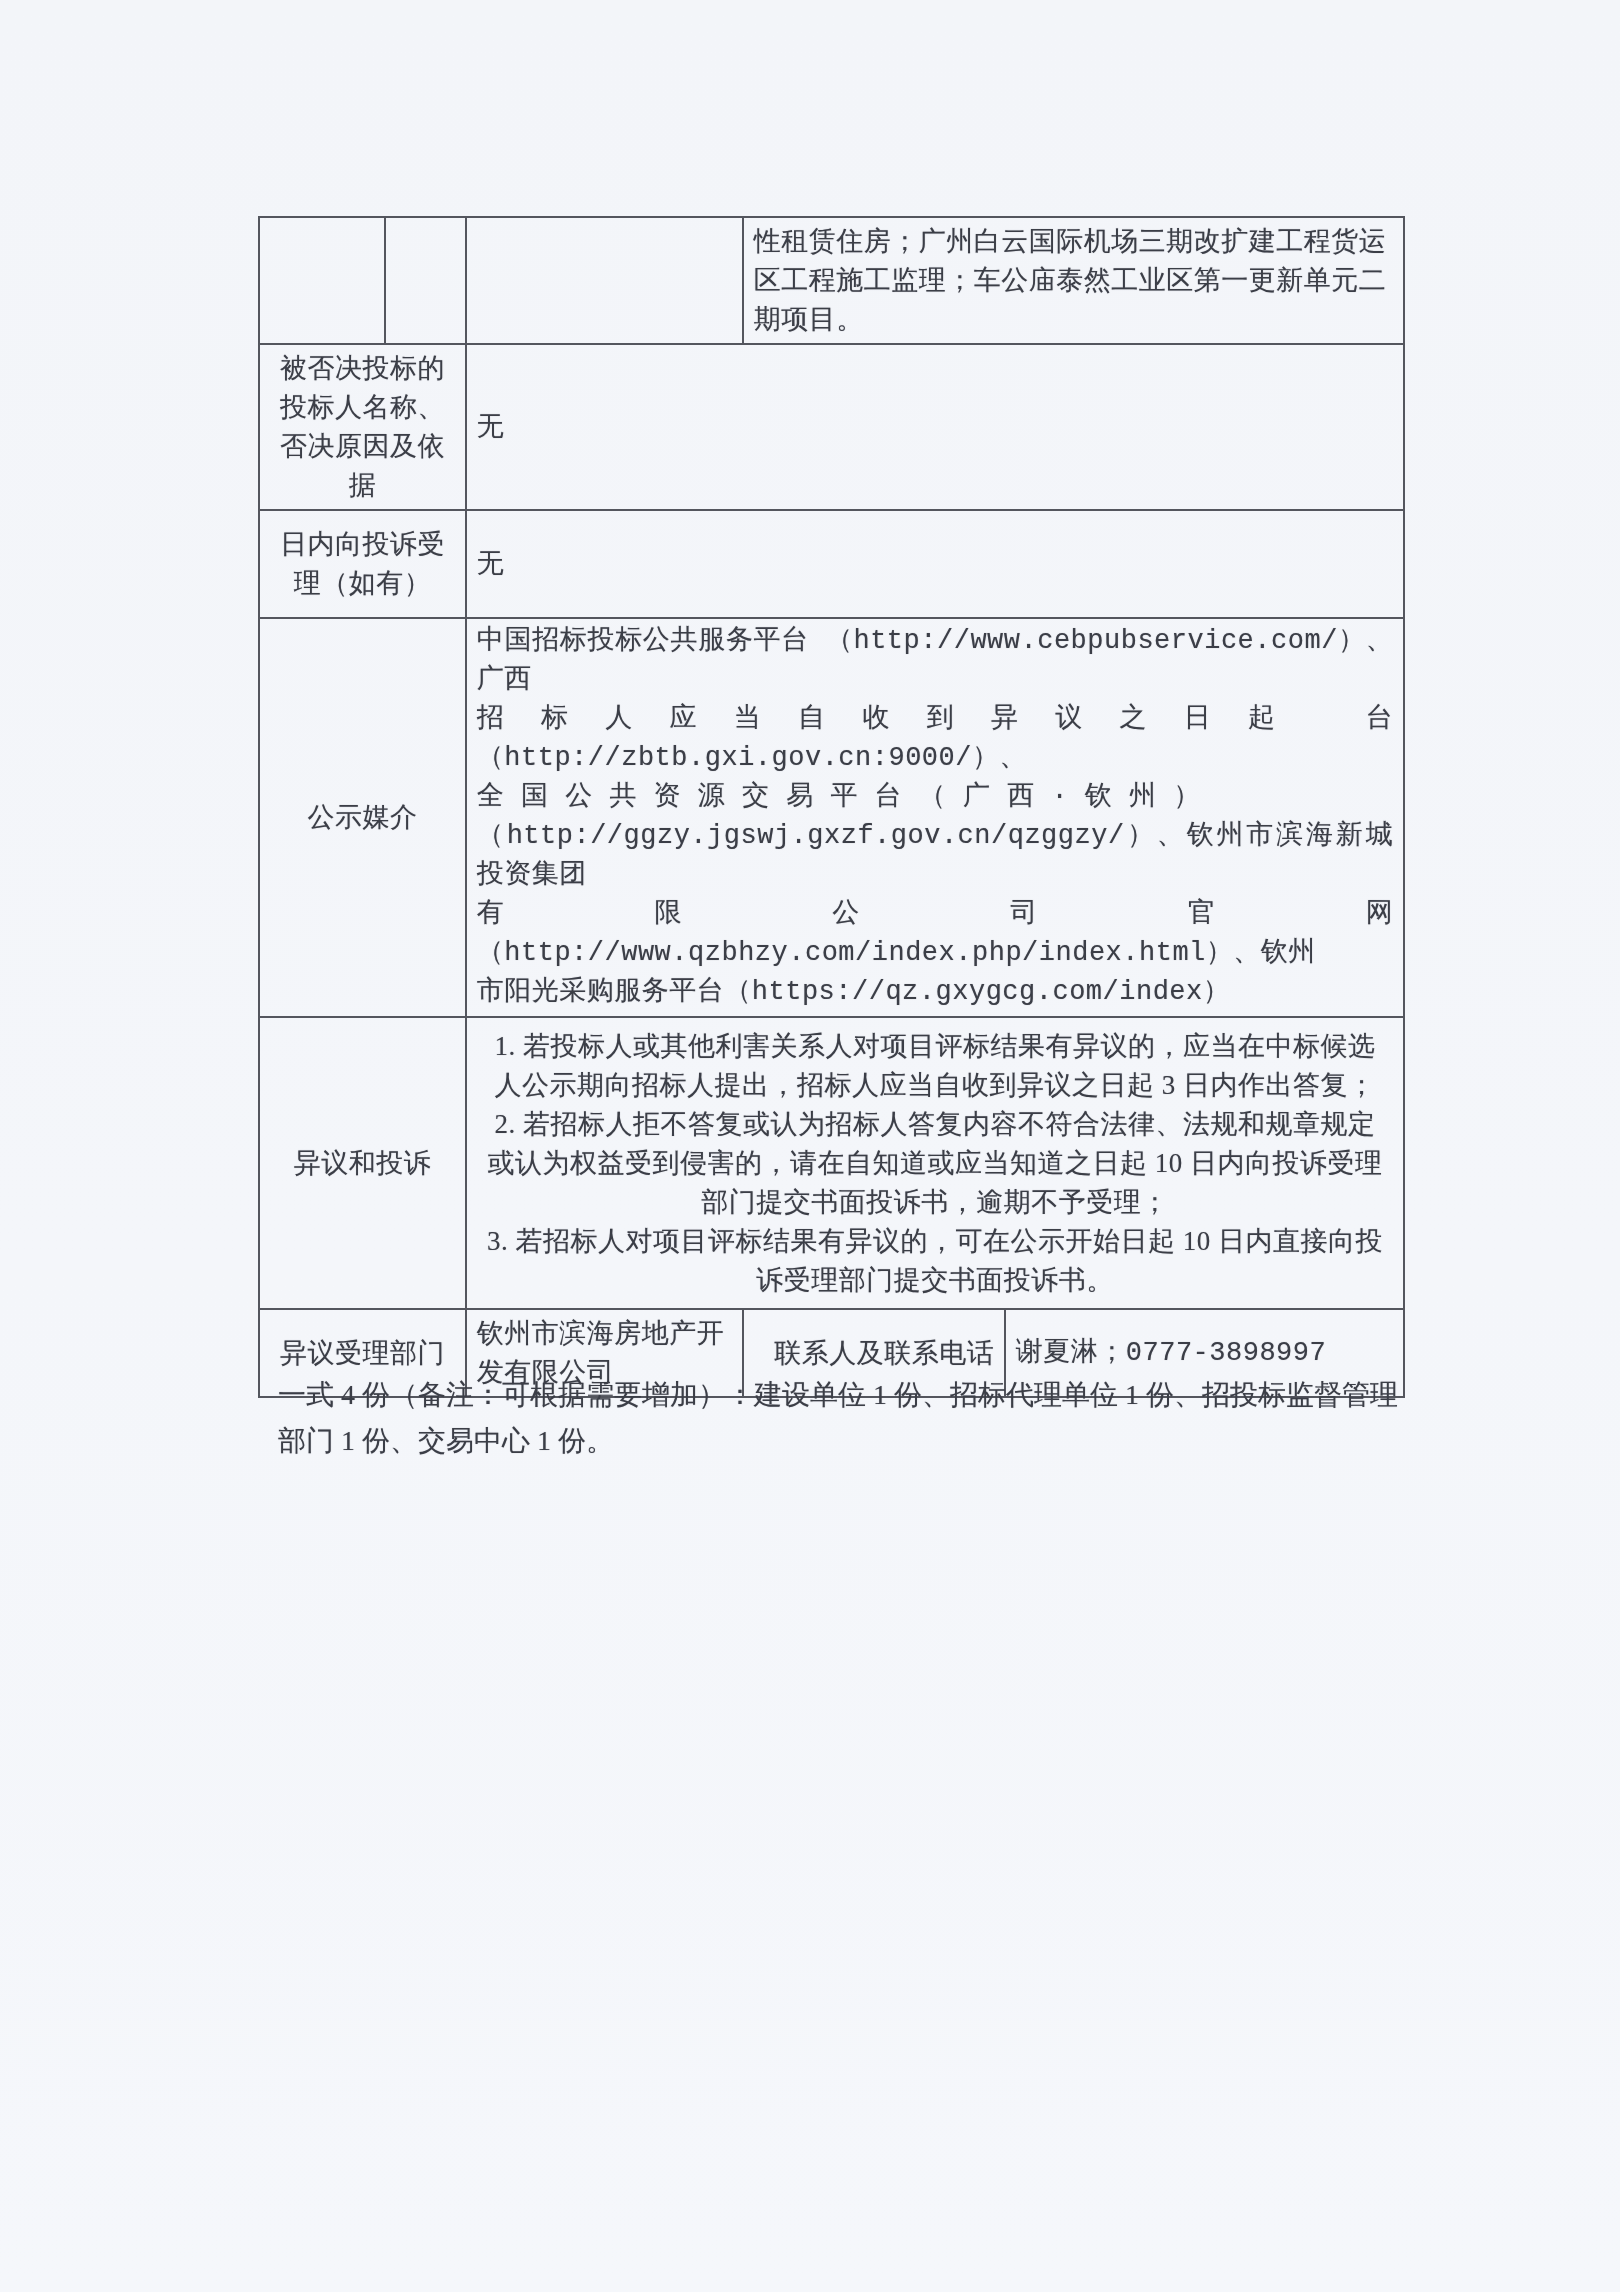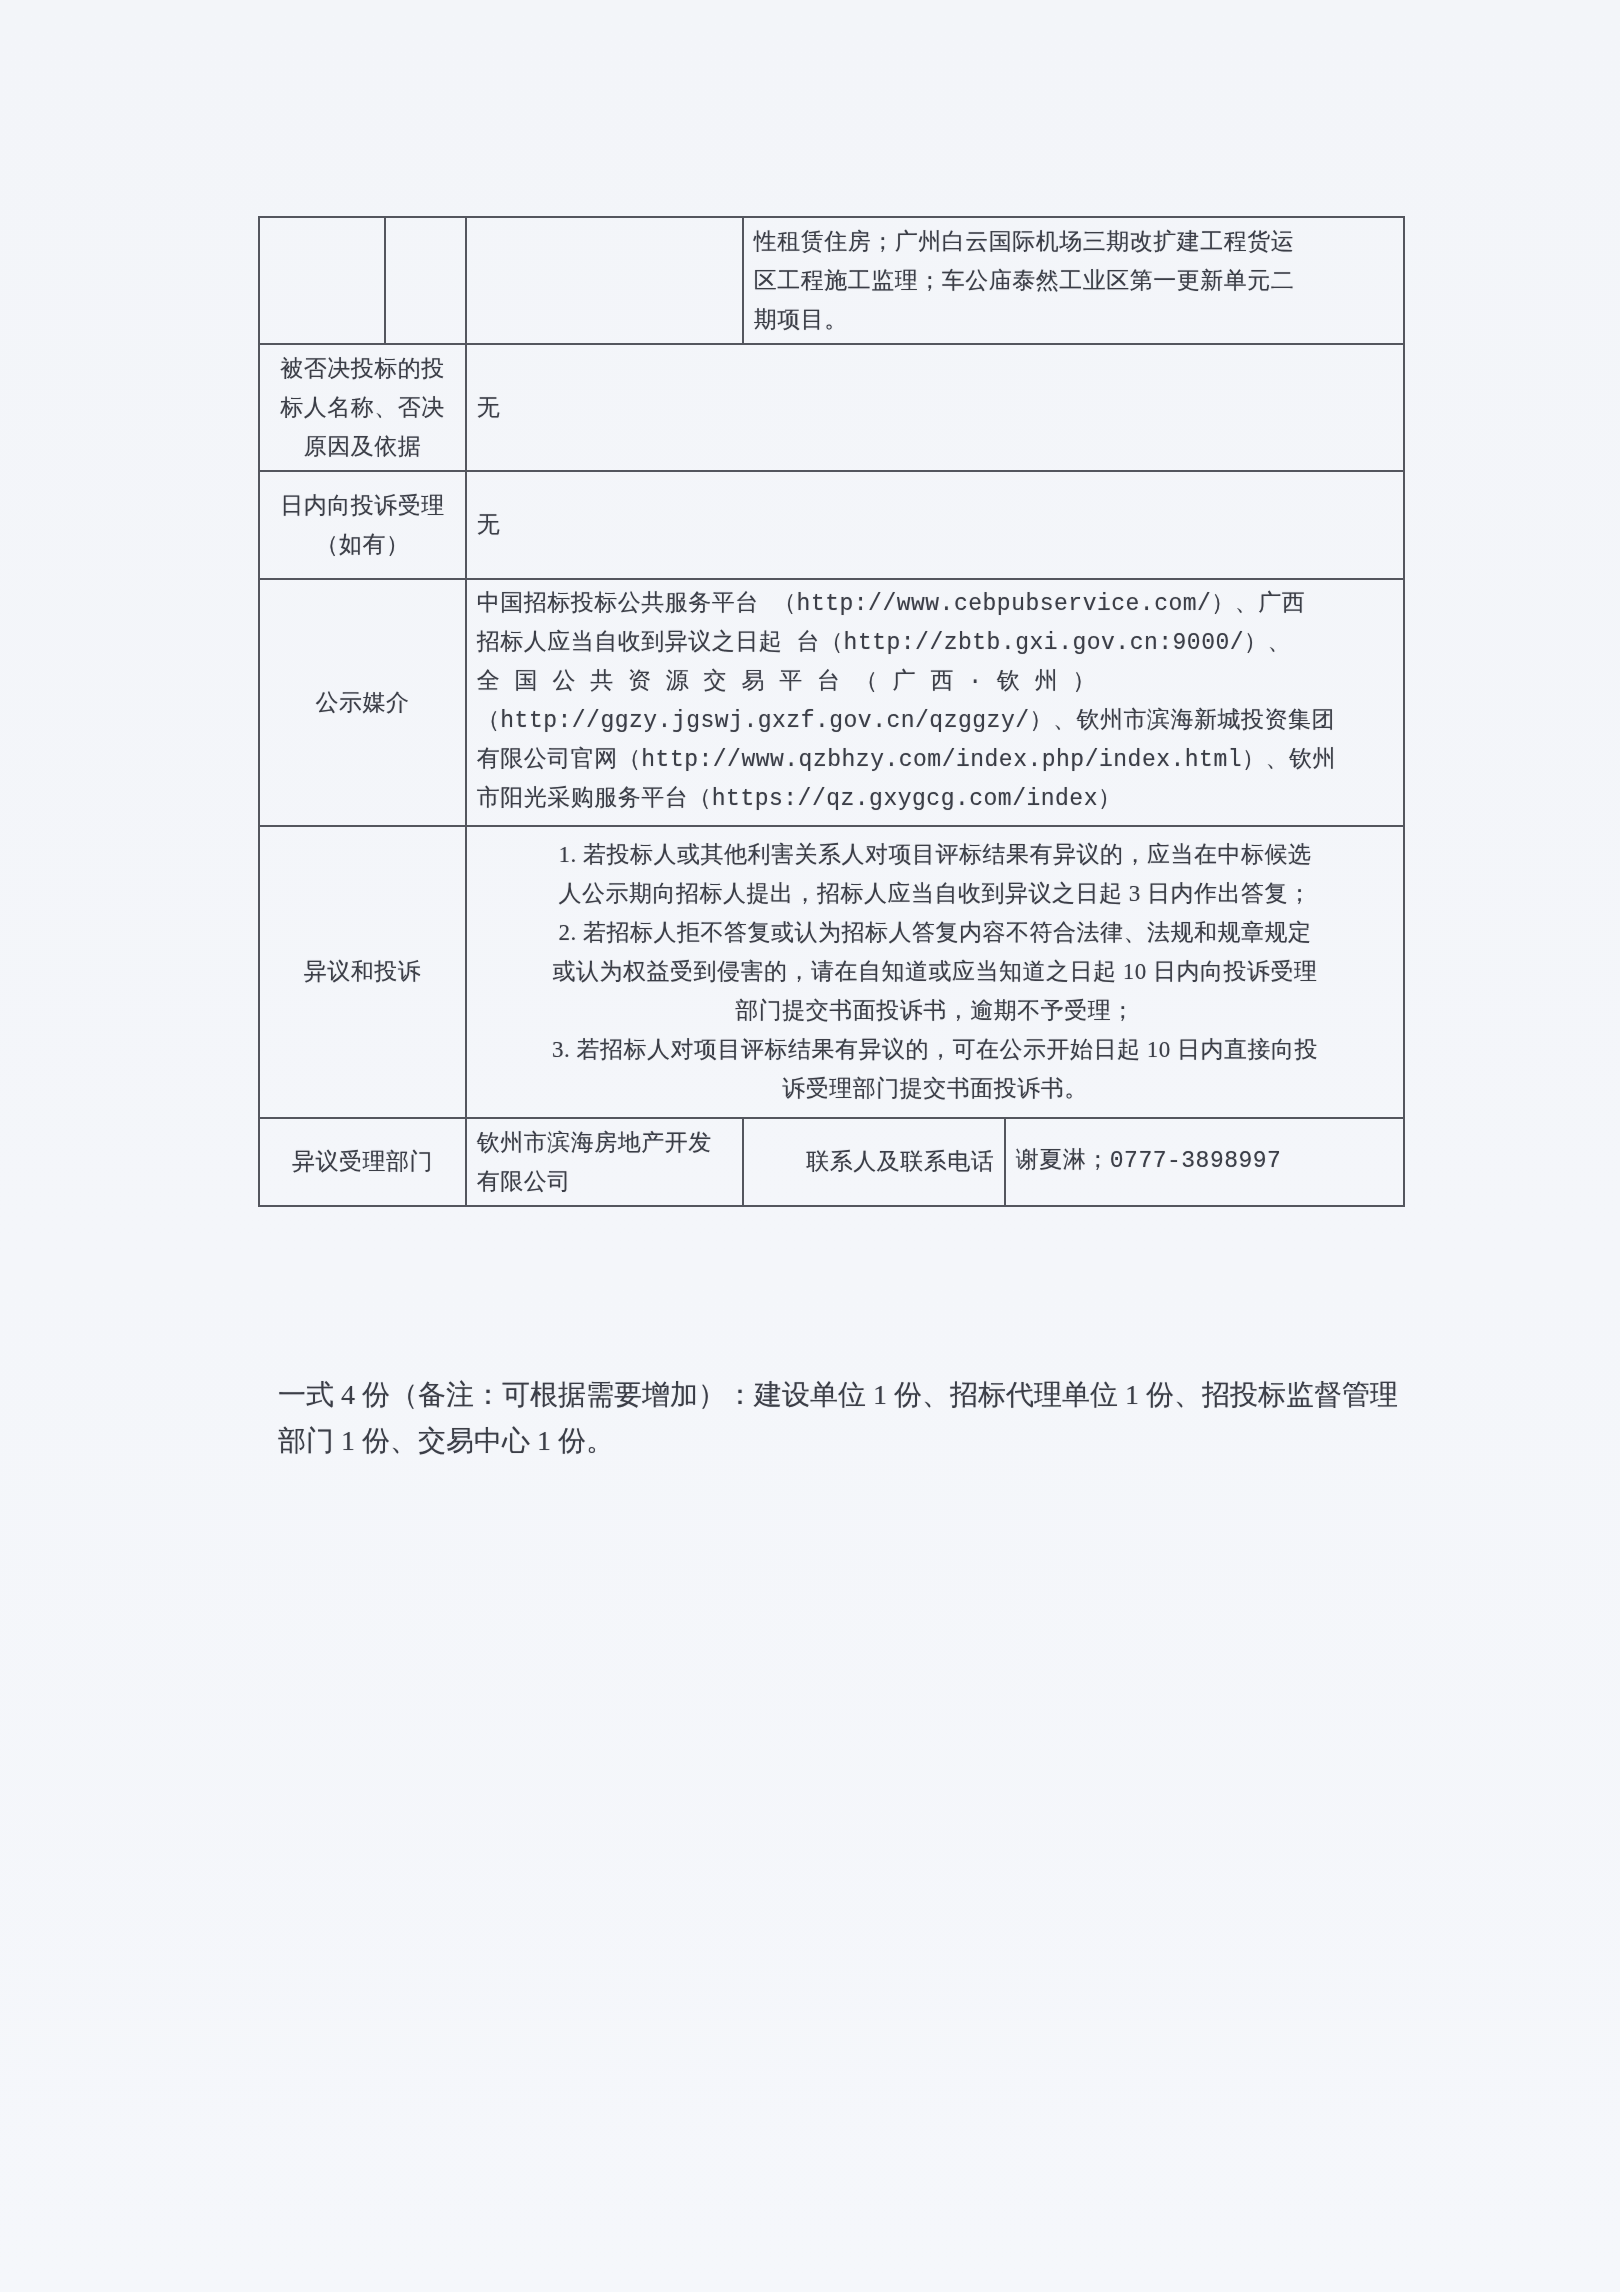--- a/index.html
+++ b/index.html
@@ -19,21 +19,21 @@
     width:1146px;
     border-collapse:collapse;
     table-layout:fixed;
   }
   .doc-table td{
     border:2px solid #54565e;
     vertical-align:middle;
     padding:3.9px 9.8px;
     box-sizing:border-box;
     overflow:hidden;
-    font-size:23px;
+    font-size:27px;
     line-height:39px;
     text-shadow:0 0 1px rgba(70,72,82,.45);
     letter-spacing:0.5px;
   }
   .lbl{
     text-align:center;
     font-size:25.5px;
     padding:3.9px 3.9px;
   }
   .cont-text{

